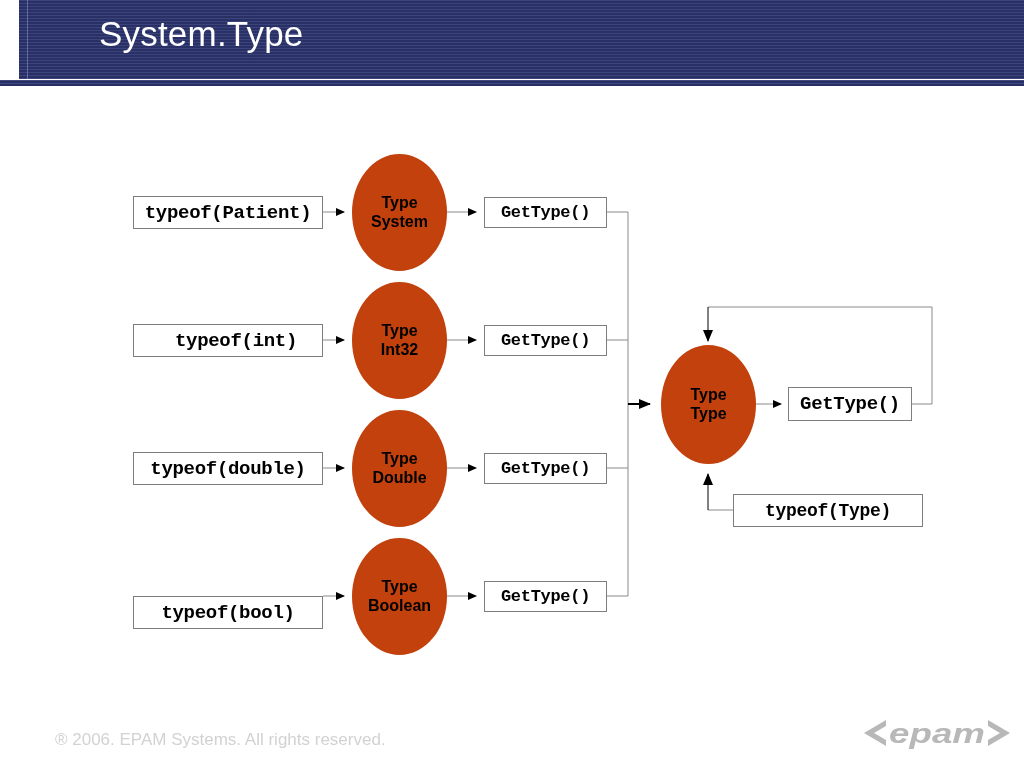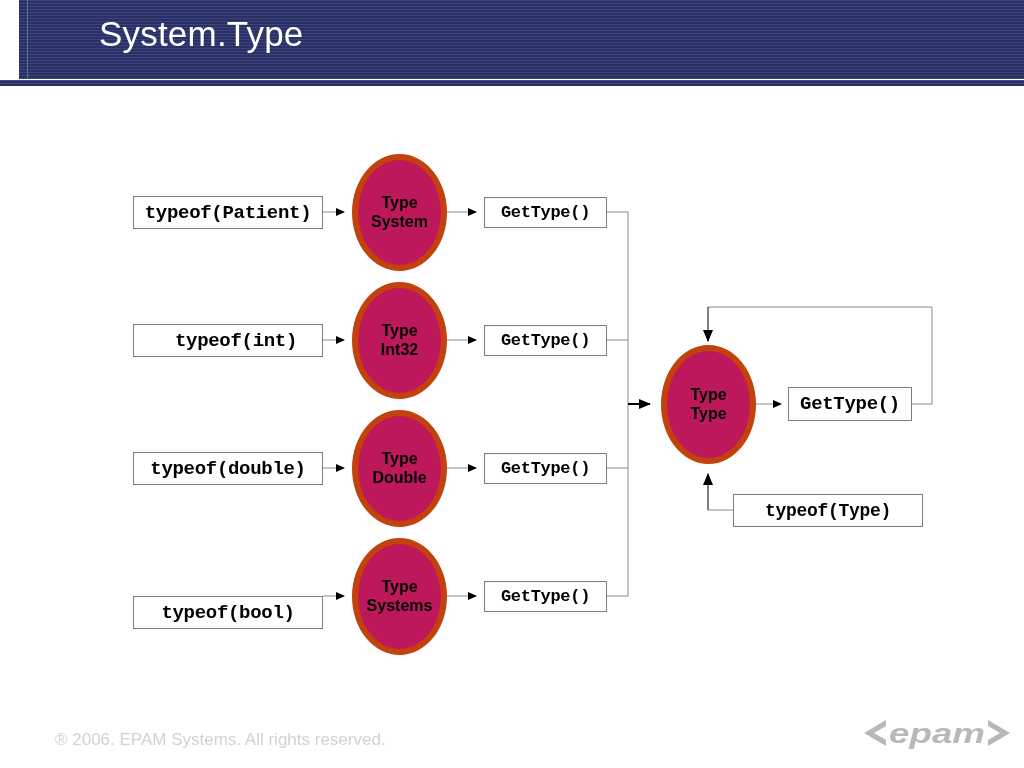--- a/index.html
+++ b/index.html
@@ -122,22 +122,22 @@
     width: 124px;
     height: 34px;
     font-size: 19px;
   }
   .rect-typeof-type {
     width: 190px;
     height: 33px;
     font-size: 18px;
   }
   .ellipse-node {
-    background: #be185d;
-    border: 6px solid #c2410c;
+    background: #c2410c;
+    border: 2px solid #c2410c;
     border-radius: 50%;
     font-family: "Liberation Sans", sans-serif;
     font-weight: bold;
     font-size: 16px;
     color: #000000;
     line-height: 1.15;
   }
   .ellipse-small {
     width: 95px;
     height: 117px;
@@ -248,21 +248,21 @@
       <span class="ell-line">Type</span>
       <span class="ell-line">Double</span>
     </div>
   </div>
   <div class="node rect-node rect-gettype" style="left:484px; top:367px;">GetType()</div>
 
   <div class="node rect-node rect-typeof" style="left:133px; top:494px;margin-top:16px;">typeof(bool)</div>
   <div class="node ellipse-node ellipse-small" style="left:352px; top:452px;">
     <div>
       <span class="ell-line">Type</span>
-      <span class="ell-line">Systems</span>
+      <span class="ell-line">Boolean</span>
     </div>
   </div>
   <div class="node rect-node rect-gettype" style="left:484px; top:495px;">GetType()</div>
 
   <div class="node ellipse-node ellipse-big" style="left:661px; top:259px;">
     <div>
       <span class="ell-line">Type</span>
       <span class="ell-line">Type</span>
     </div>
   </div>

